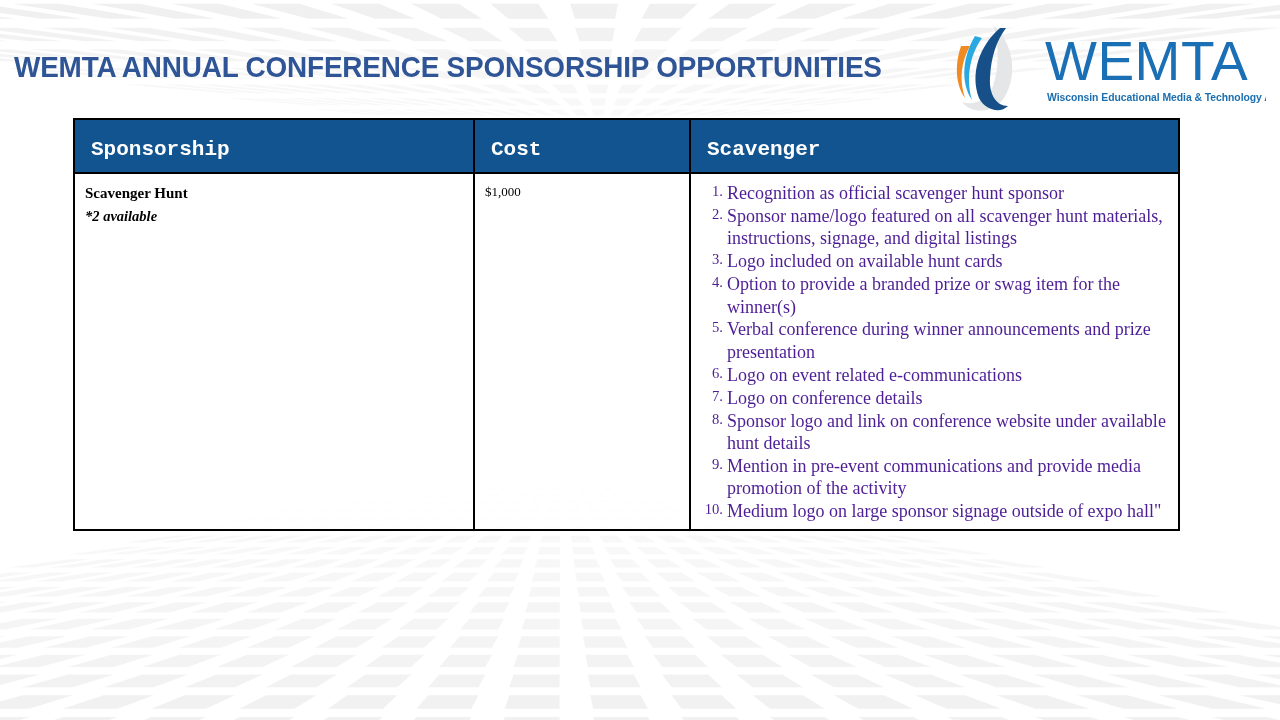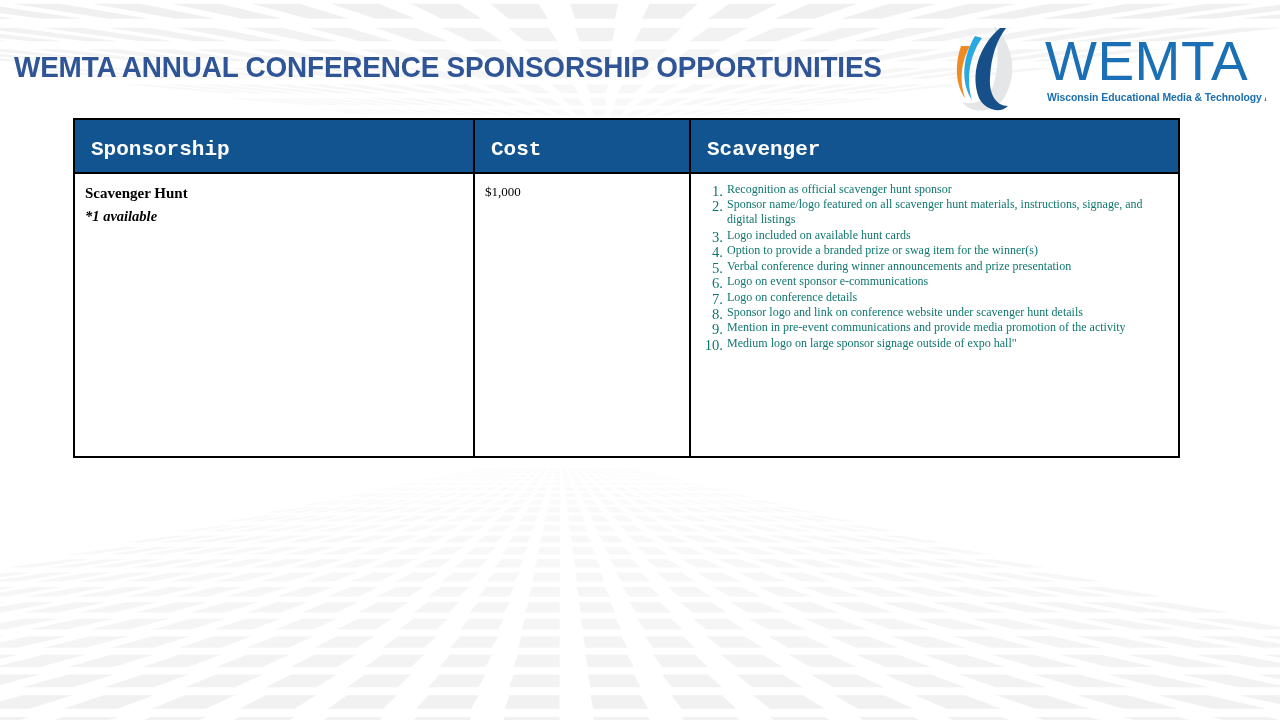--- a/index.html
+++ b/index.html
@@ -118,24 +118,24 @@
   ol.benefits-list {
     margin: 0;
     padding: 0;
     list-style: none;
     counter-reset: benefit;
   }
   ol.benefits-list > li {
     counter-increment: benefit;
     position: relative;
     padding-left: 26px;
-    font-size: 12px;
+    font-size: 18px;
     line-height: 1.245;
     margin: 0 0 0.5px 0;
-    color: #0f766e;
+    color: #4c1d95;
   }
   ol.benefits-list > li::before {
     content: counter(benefit) ".";
     position: absolute;
     left: 0;
     top: 0;
     width: 22px;
     text-align: right;
     font-size: 14.6px;
   }
@@ -1044,34 +1044,34 @@
     <tr>
       <th>Sponsorship</th>
       <th>Cost</th>
       <th>Scavenger</th>
     </tr>
   </thead>
   <tbody>
     <tr>
       <td class="cell-sponsorship">
         <div class="sponsor-name">Scavenger Hunt</div>
-        <div class="sponsor-avail">*1 available</div>
+        <div class="sponsor-avail">*2 available</div>
       </td>
       <td class="cell-cost">
         <div class="cost-value">$1,000</div>
       </td>
       <td class="cell-benefits">
         <ol class="benefits-list" id="benefits-list">
             <li>Recognition as official scavenger hunt sponsor</li>
             <li>Sponsor name/logo featured on all scavenger hunt materials, instructions, signage, and digital listings</li>
             <li>Logo included on available hunt cards</li>
             <li>Option to provide a branded prize or swag item for the winner(s)</li>
             <li>Verbal conference during winner announcements and prize presentation</li>
-            <li>Logo on event sponsor e-communications</li>
+            <li>Logo on event related e-communications</li>
             <li>Logo on conference details</li>
-            <li>Sponsor logo and link on conference website under scavenger hunt details</li>
+            <li>Sponsor logo and link on conference website under available hunt details</li>
             <li>Mention in pre-event communications and provide media promotion of the activity</li>
             <li>Medium logo on large sponsor signage outside of expo hall"</li>
           </ol>
       </td>
     </tr>
   </tbody>
 </table>
 
 </body></html>

